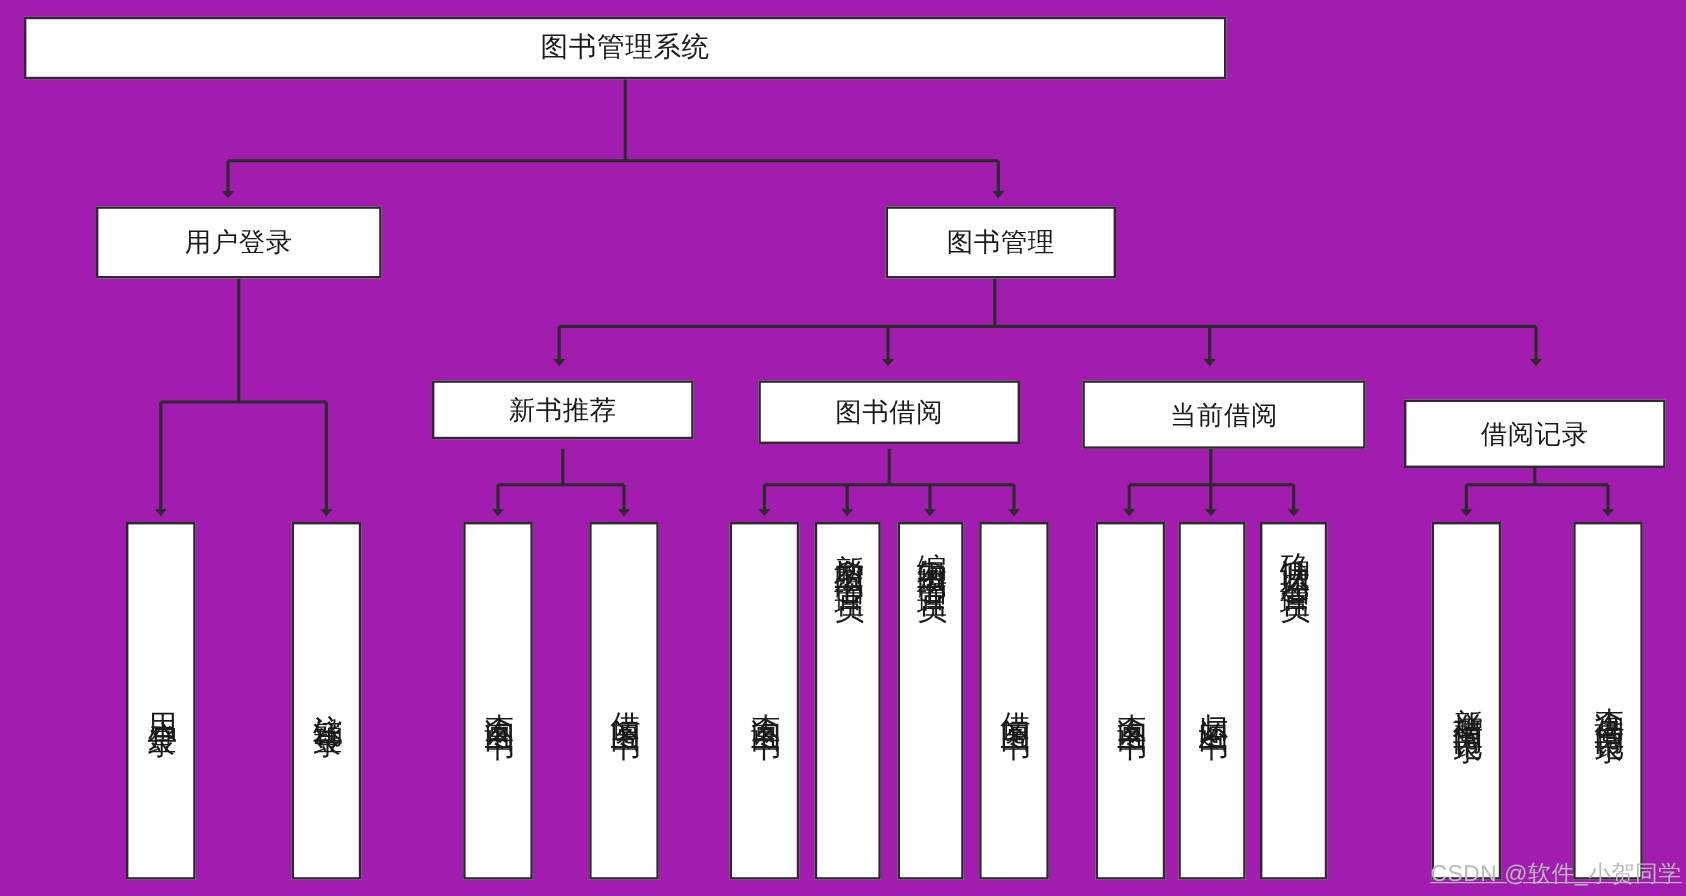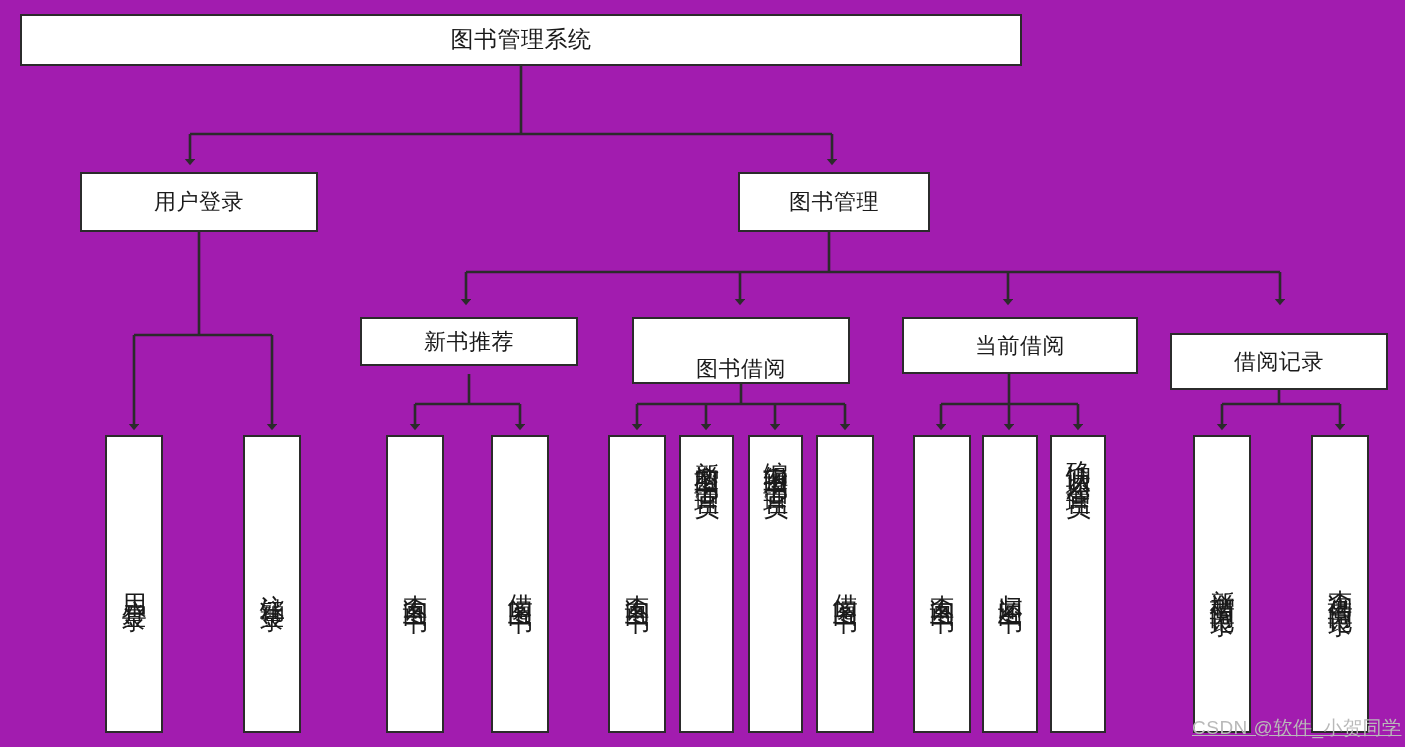--- a/index.html
+++ b/index.html
@@ -140,21 +140,21 @@
   <div class="node horiz" style="left:80px; top:172px; width:238px; height:60px;">
     <span class="label">用户登录</span>
   </div>
   <div class="node horiz" style="left:710px; top:172px; width:192px; height:60px;margin-left:28px;">
     <span class="label">图书管理</span>
   </div>
 
   <div class="node horiz" style="left:360px; top:317px; width:218px; height:49px;">
     <span class="label">新书推荐</span>
   </div>
-  <div class="node horiz" style="left:632px; top:317px; width:218px; height:67px;align-items:flex-end;">
+  <div class="node horiz" style="left:632px; top:317px; width:218px; height:53px;">
     <span class="label">图书借阅</span>
   </div>
   <div class="node horiz" style="left:902px; top:317px; width:236px; height:57px;">
     <span class="label">当前借阅</span>
   </div>
   <div class="node horiz" style="left:1170px; top:317px; width:218px; height:57px;margin-top:16px;">
     <span class="label">借阅记录</span>
   </div>
 
   <div class="node vert centered" style="left:105px; top:435px; width:58px; height:298px;">

